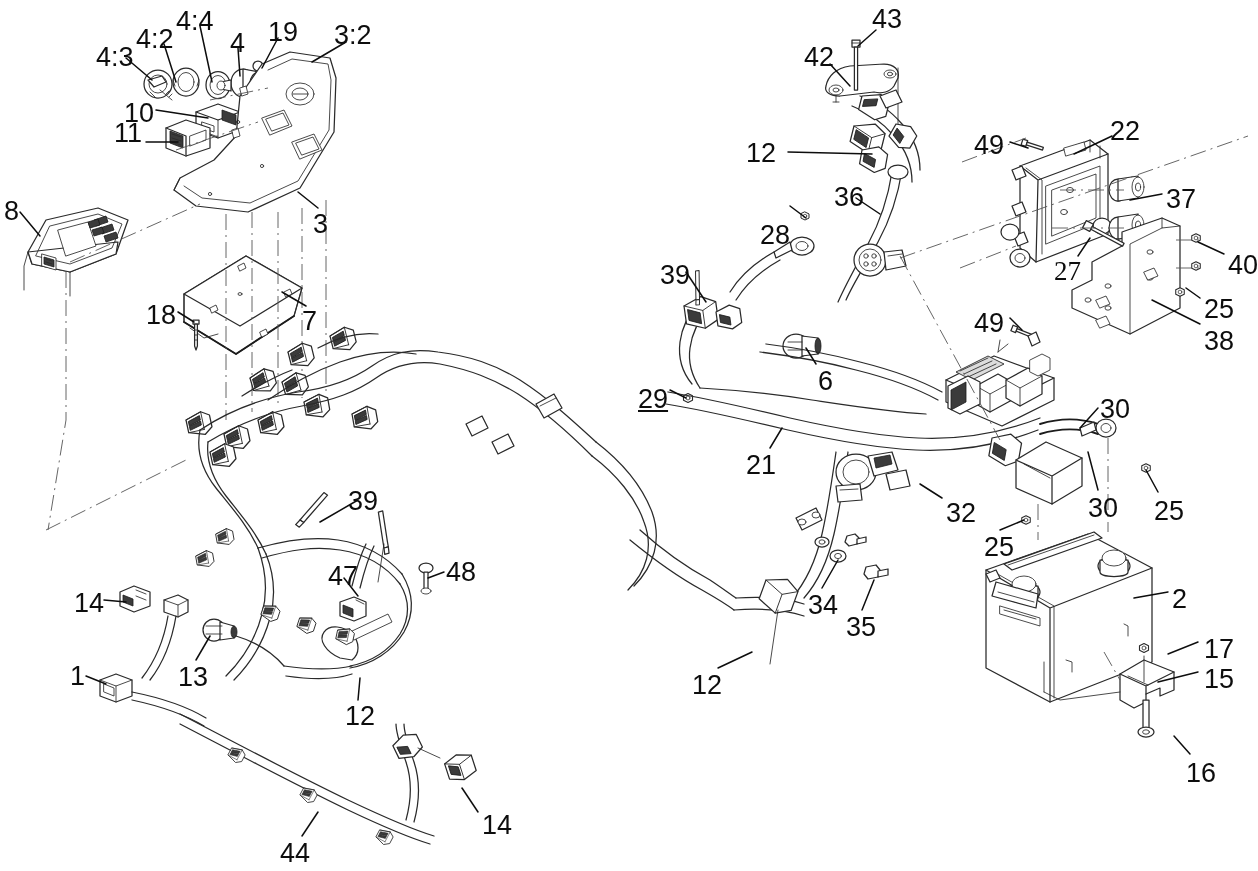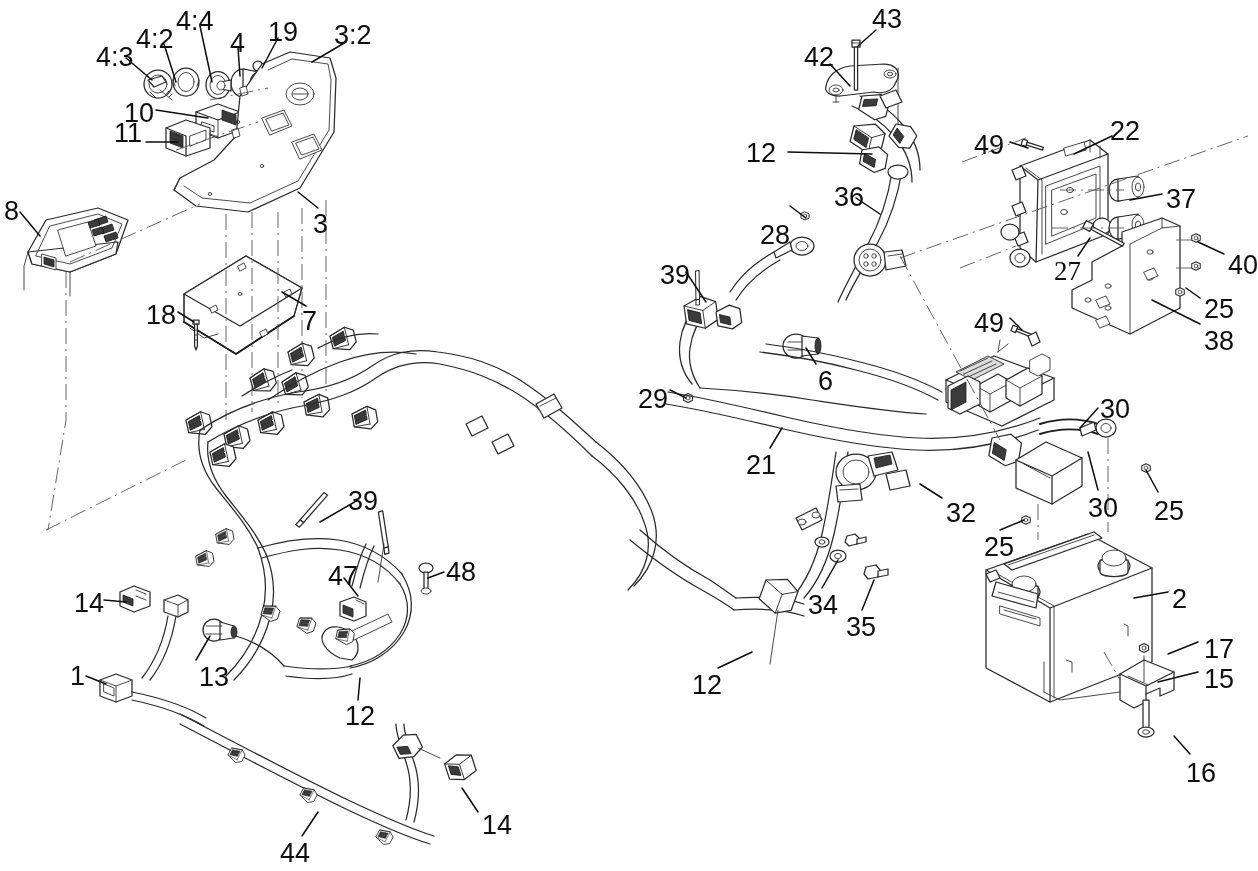--- a/index.html
+++ b/index.html
@@ -720,40 +720,40 @@
     <span class="cal" style="left:124px;top:100px;">10</span>
     <span class="cal" style="left:114px;top:120px;">11</span>
     <span class="cal" style="left:4px;top:198px;">8</span>
     <span class="cal" style="left:313px;top:211px;">3</span>
     <span class="cal" style="left:302px;top:308px;">7</span>
     <span class="cal" style="left:146px;top:302px;">18</span>
     <span class="cal" style="left:348px;top:488px;">39</span>
     <span class="cal" style="left:328px;top:563px;">47</span>
     <span class="cal" style="left:446px;top:559px;">48</span>
     <span class="cal" style="left:74px;top:590px;">14</span>
-    <span class="cal" style="left:178px;top:664px;margin-left:21px;">13</span>
+    <span class="cal" style="left:178px;top:664px;">13</span>
     <span class="cal" style="left:70px;top:663px;">1</span>
     <span class="cal" style="left:345px;top:703px;">12</span>
     <span class="cal" style="left:280px;top:840px;">44</span>
     <span class="cal" style="left:482px;top:812px;">14</span>
     <span class="cal" style="left:872px;top:6px;">43</span>
     <span class="cal" style="left:804px;top:44px;text-align:center;">42</span>
     <span class="cal" style="left:746px;top:140px;">12</span>
     <span class="cal" style="left:834px;top:184px;">36</span>
     <span class="cal" style="left:760px;top:192px;margin-top:30px;">28</span>
     <span class="cal" style="left:974px;top:132px;">49</span>
     <span class="cal" style="left:1110px;top:118px;">22</span>
     <span class="cal" style="left:1166px;top:186px;">37</span>
     <span class="cal" style="left:1228px;top:252px;">40</span>
     <span class="cal" style="left:1054px;top:258px;font-family:Liberation Serif, serif;">27</span>
     <span class="cal" style="left:1204px;top:296px;">25</span>
     <span class="cal" style="left:1204px;top:328px;">38</span>
     <span class="cal" style="left:660px;top:262px;">39</span>
     <span class="cal" style="left:818px;top:368px;">6</span>
-    <span class="cal" style="left:638px;top:386px;">29</span>
+    <span class="cal" style="left:638px;top:386px;text-decoration:underline;">29</span>
     <span class="cal" style="left:974px;top:310px;">49</span>
     <span class="cal" style="left:746px;top:452px;">21</span>
     <span class="cal" style="left:946px;top:500px;">32</span>
     <span class="cal" style="left:1100px;top:396px;">30</span>
     <span class="cal" style="left:1088px;top:495px;">30</span>
     <span class="cal" style="left:1154px;top:498px;">25</span>
     <span class="cal" style="left:984px;top:534px;">25</span>
     <span class="cal" style="left:808px;top:592px;">34</span>
     <span class="cal" style="left:846px;top:614px;">35</span>
     <span class="cal" style="left:692px;top:672px;">12</span>

